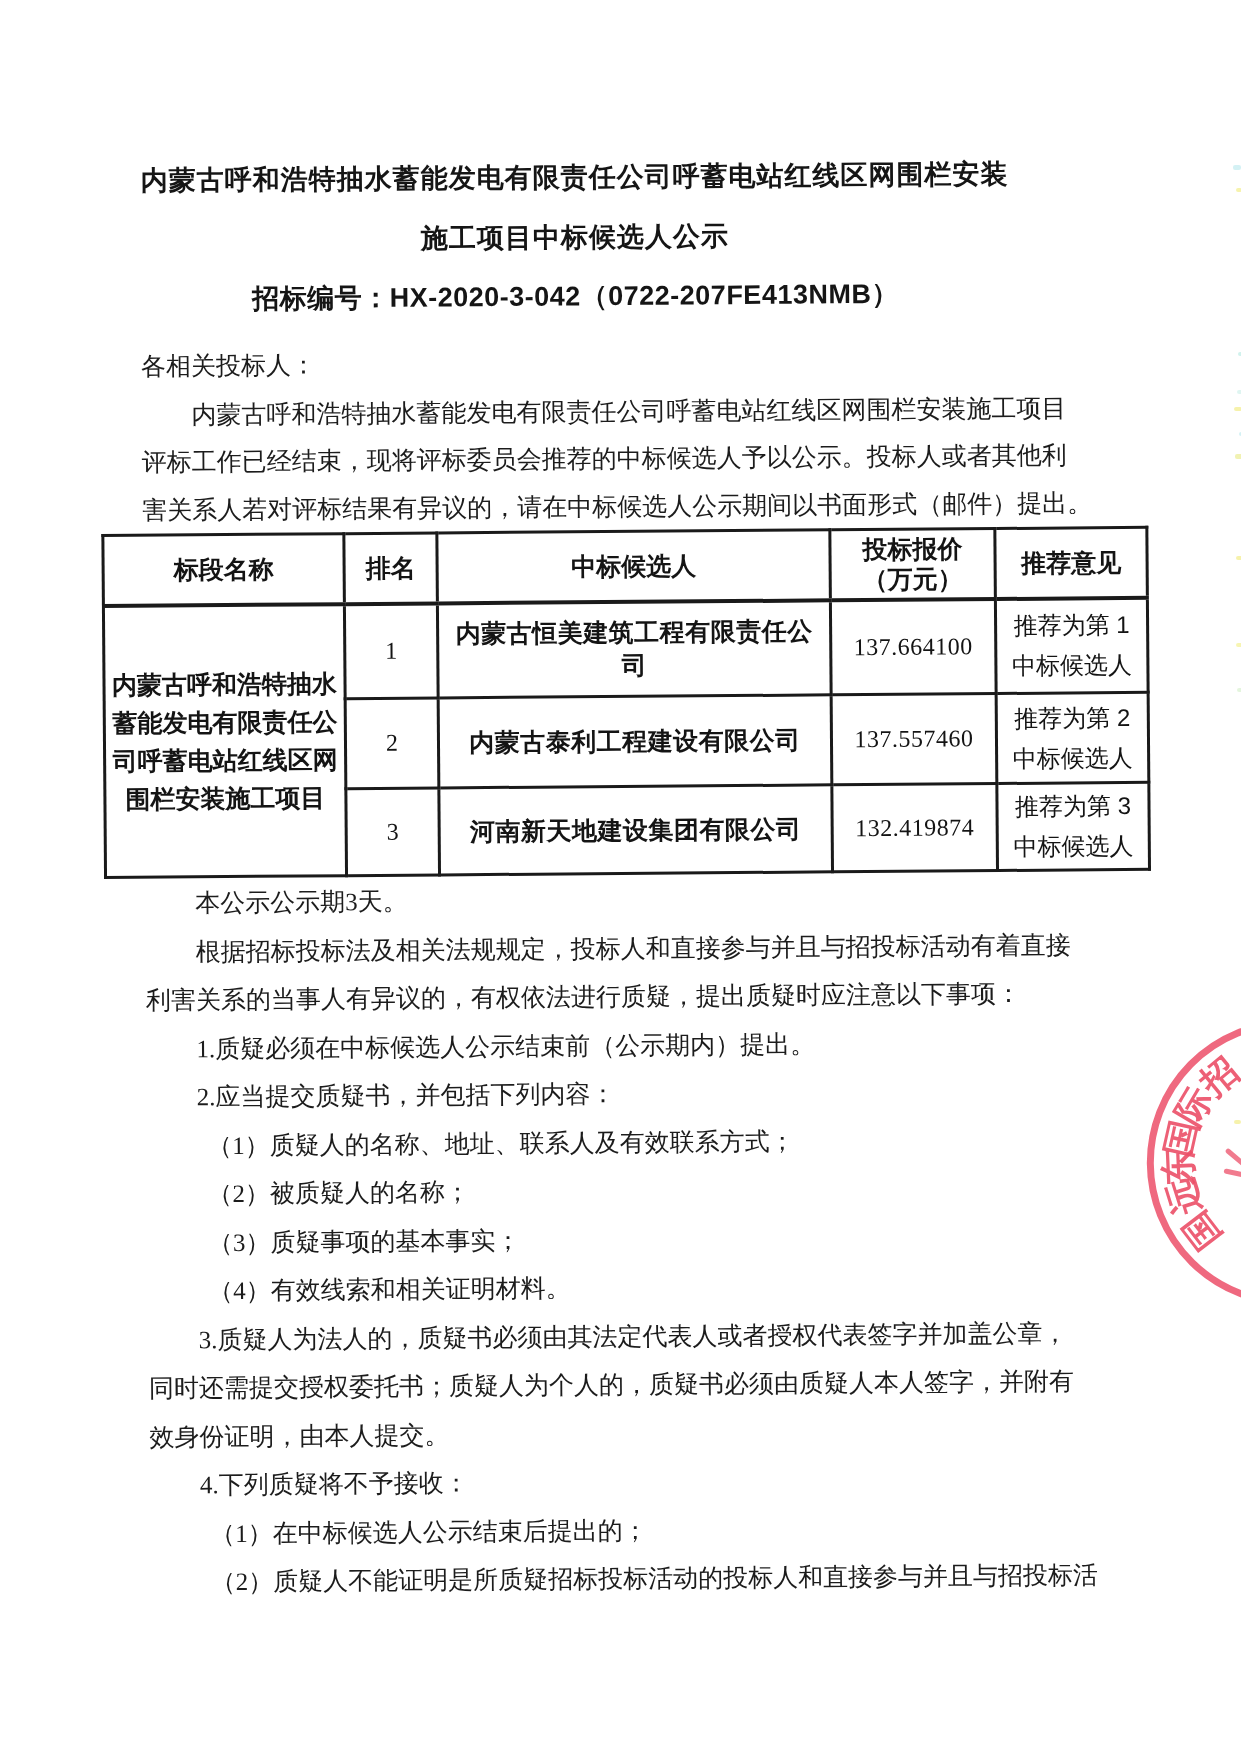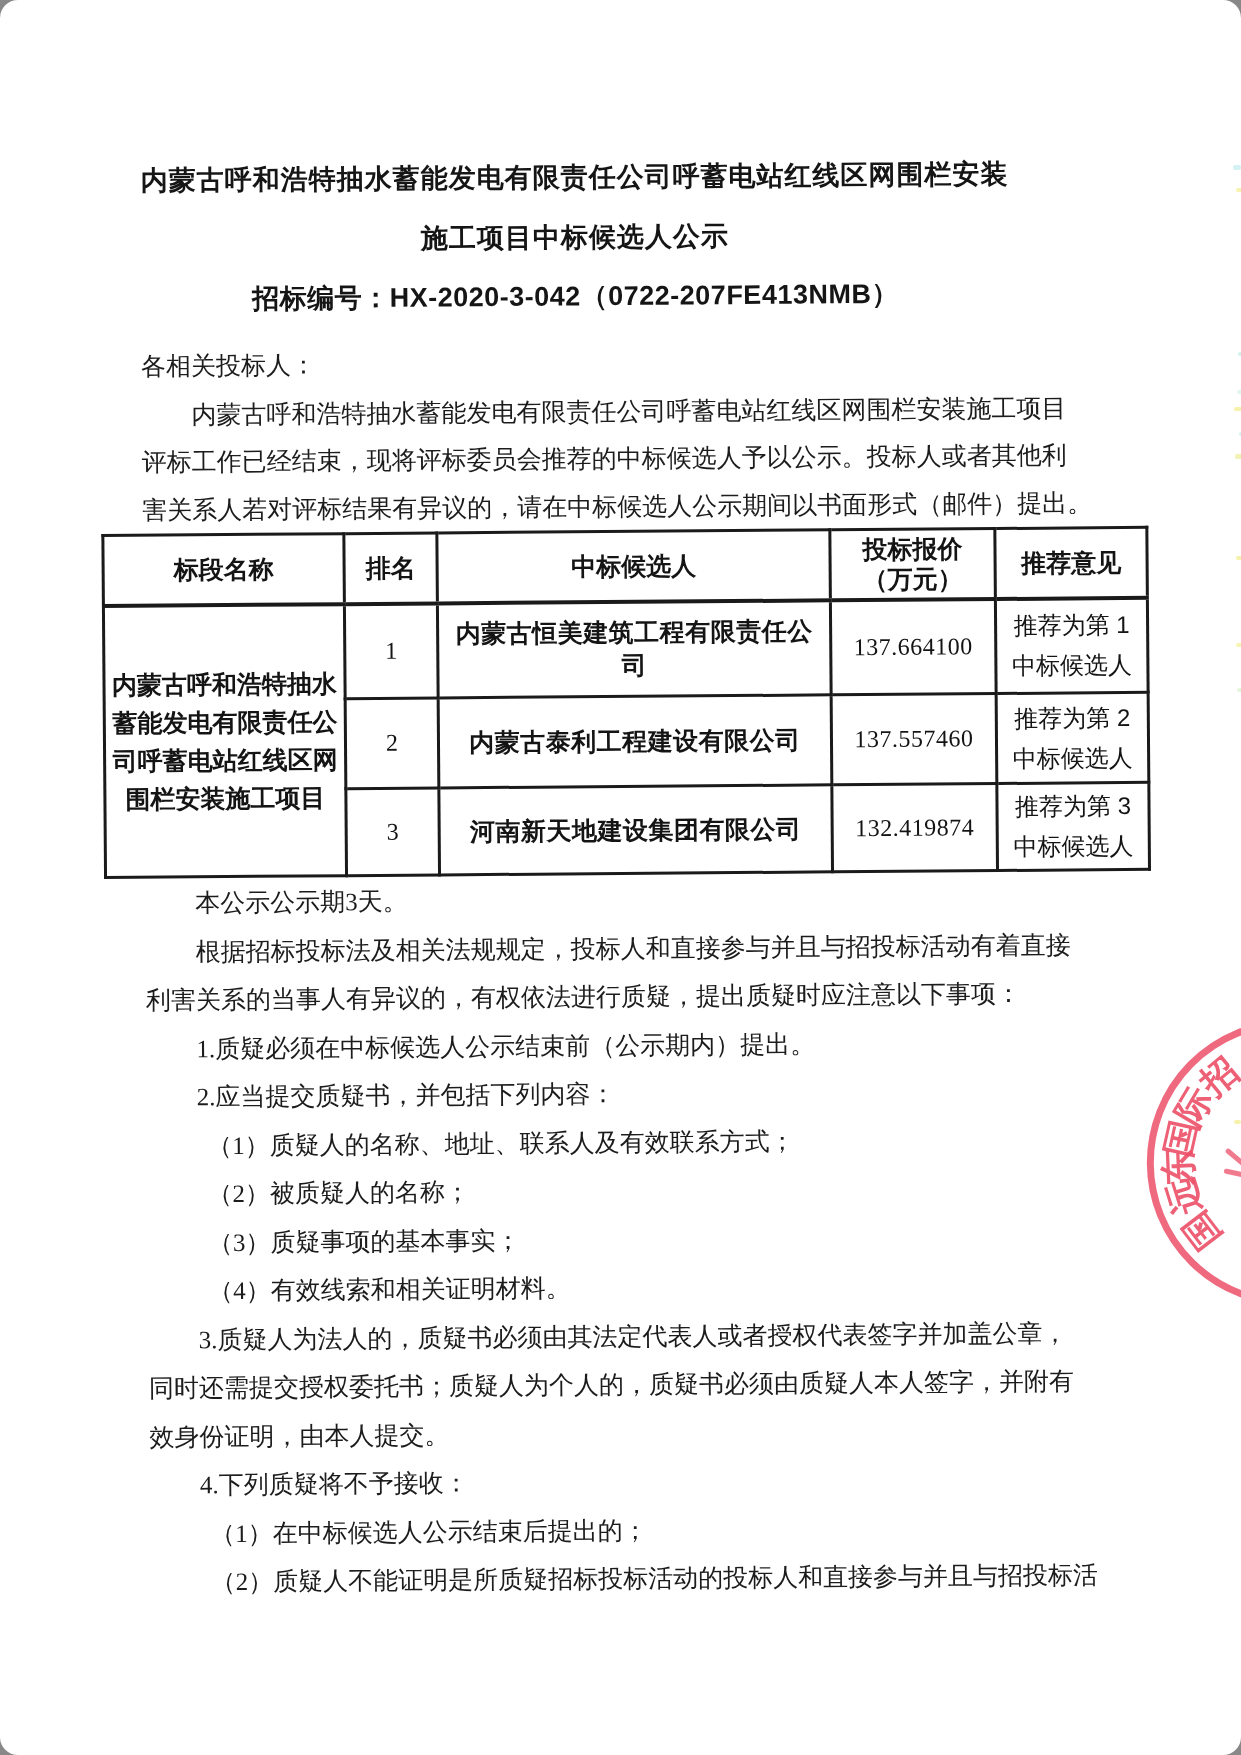--- a/index.html
+++ b/index.html
@@ -4,21 +4,20 @@
 <style>
   html,body{margin:0;padding:0;background:#888;}
   .page{
     position:relative;
     width:1241px;height:1755px;
     background:#ffffff;
     overflow:hidden;
     margin:0 auto;
     font-family:"Liberation Serif", serif;
     color:#1b1b1b;
-    border-radius:18px;
   }
   .sheet{
     position:absolute;inset:0;
     transform:rotate(-0.45deg);
     transform-origin:620px 870px;
   }
   .center-line{
     position:absolute;left:0;width:1160px;
     text-align:center;
     font-family:"Liberation Sans", sans-serif;

